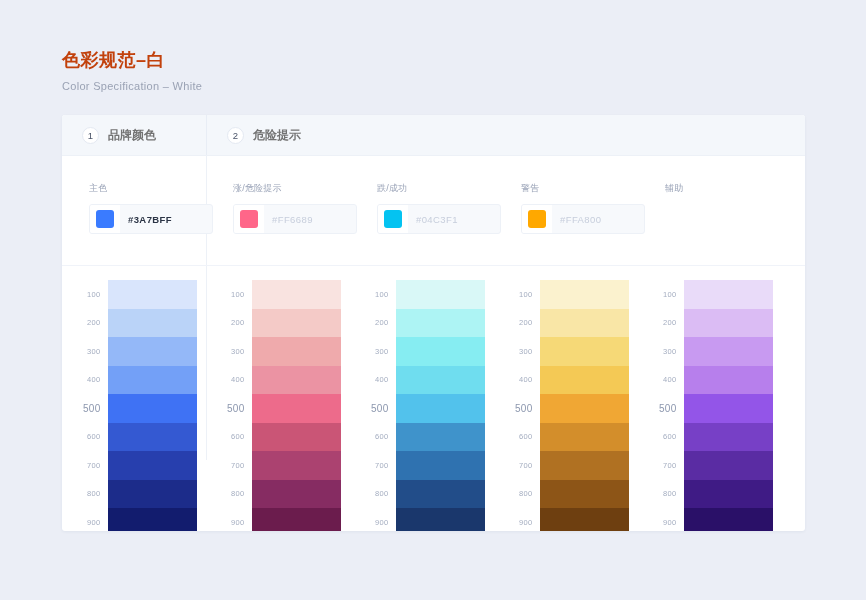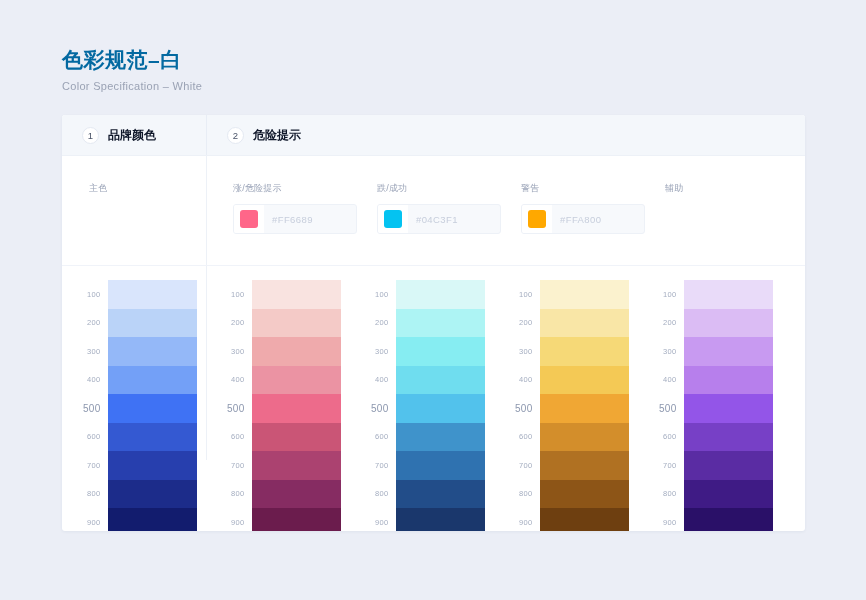--- a/index.html
+++ b/index.html
@@ -7,21 +7,21 @@
     width: 866px; height: 600px;
     background: #EBEEF6;
     font-family: "Liberation Sans", "DejaVu Sans", sans-serif;
     overflow: hidden;
   }
   .page { position: relative; width: 866px; height: 600px; }
 
   
   .heading { position: absolute; left: 62px; top: 46px; }
   .heading .title {
-    font-size: 21px; font-weight: bold; color: #0369a1;
+    font-size: 18px; font-weight: bold; color: #c2410c;
     letter-spacing: 0.5px; line-height: 28px;
   }
   .heading .subtitle {
     font-size: 11px; color: #9AA2B4; letter-spacing: 0.3px;
     margin-top: 5px; line-height: 15px;
   }
 
   
   .card {
     position: absolute; left: 62px; top: 115px;
@@ -42,21 +42,21 @@
   }
   .sect-head.one { width: 144px; }
   .sect-head.two { flex: 1; border-left: 1px solid #E8EDF5; }
   .sect-num {
     width: 17px; height: 17px; border-radius: 50%;
     background: #FFFFFF; border: 1px solid #E4E9F2;
     color: #4A5468; font-size: 9.5px;
     display: flex; align-items: center; justify-content: center;
     margin-right: 9px;
   }
-  .sect-title { font-size: 12px; font-weight: bold; color: #0f172a; }
+  .sect-title { font-size: 12px; font-weight: bold; color: #737373; }
 
   .card-body { position: relative; height: 375px; }
   .vdiv {
     position: absolute; left: 144px; top: 0; width: 1px; height: 304px;
     background: #EDF1F7;
   }
   .hdiv {
     position: absolute; left: 0; top: 109px; width: 100%; height: 1px;
     background: #F0F3F9;
   }
@@ -135,20 +135,26 @@
       </div>
     </div>
 
     <div class="card-body">
       <div class="vdiv"></div>
       <div class="hdiv"></div>
 
       <div class="pill-row">
         <div class="pill-cell c0">
           <div class="pill-label">主色</div>
+          <div class="pill">
+            <span class="pill-sw-wrap">
+              <span class="pill-sw" style="background:#3A7BFF"></span>
+            </span>
+            <span class="pill-hex primary">#3A7BFF</span>
+          </div>
         </div>
         <div class="pill-cell c1">
           <div class="pill-label">涨/危险提示</div>
           <div class="pill">
             <span class="pill-sw-wrap">
               <span class="pill-sw" style="background:#FF6689"></span>
             </span>
             <span class="pill-hex">#FF6689</span>
           </div>
         </div>

